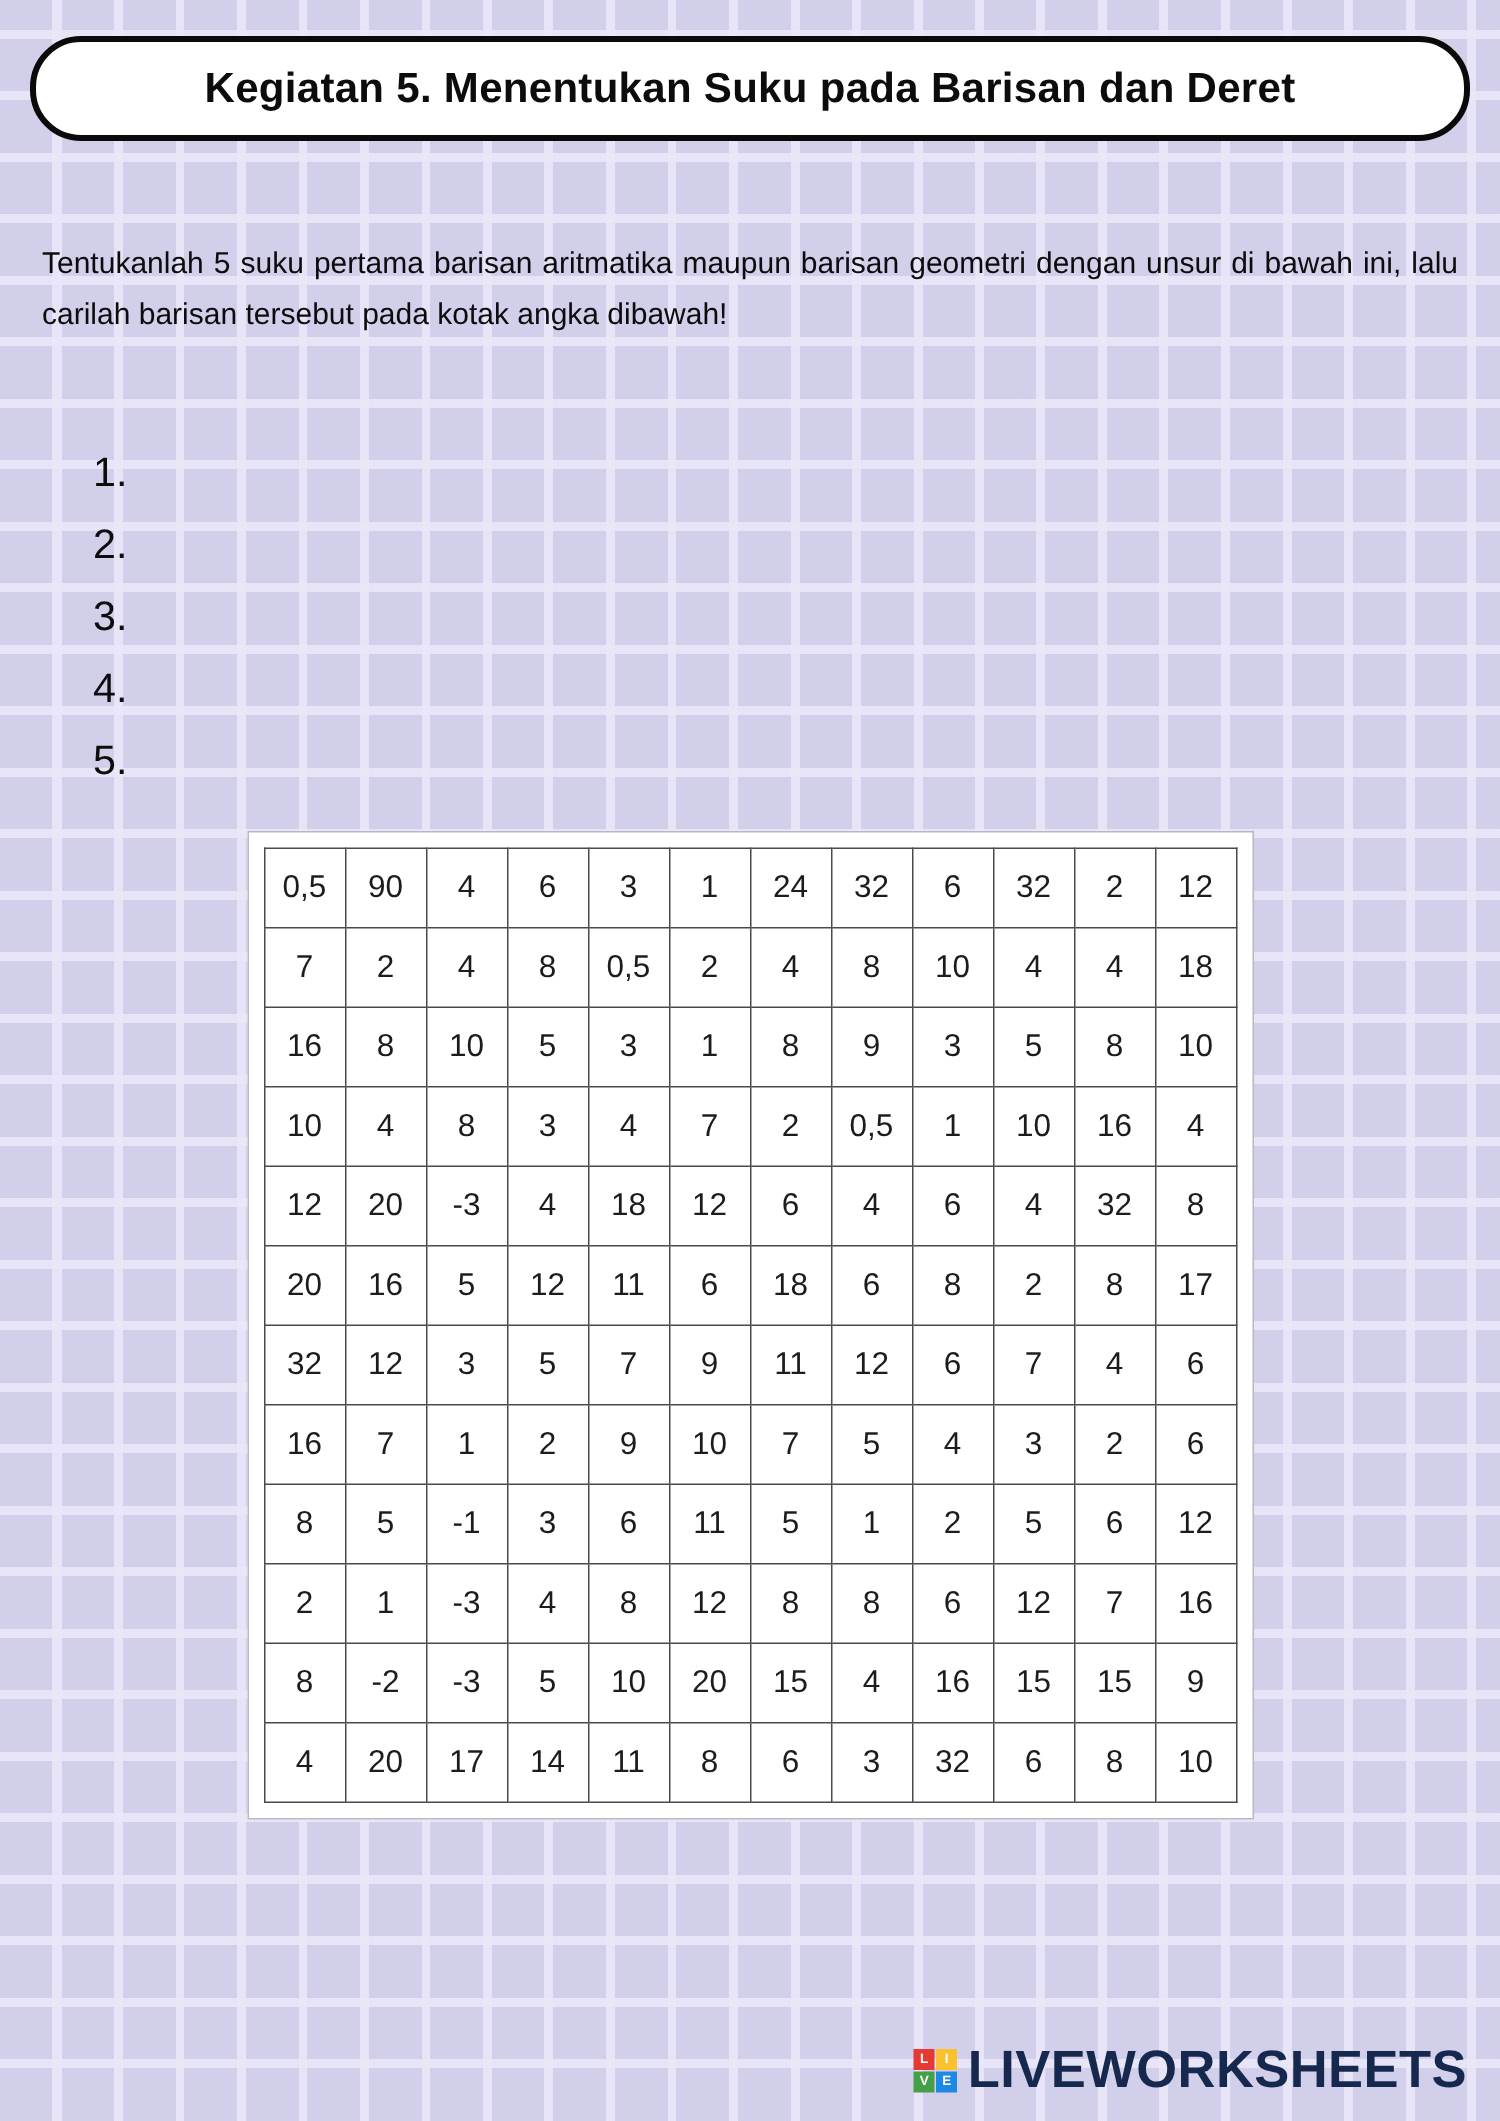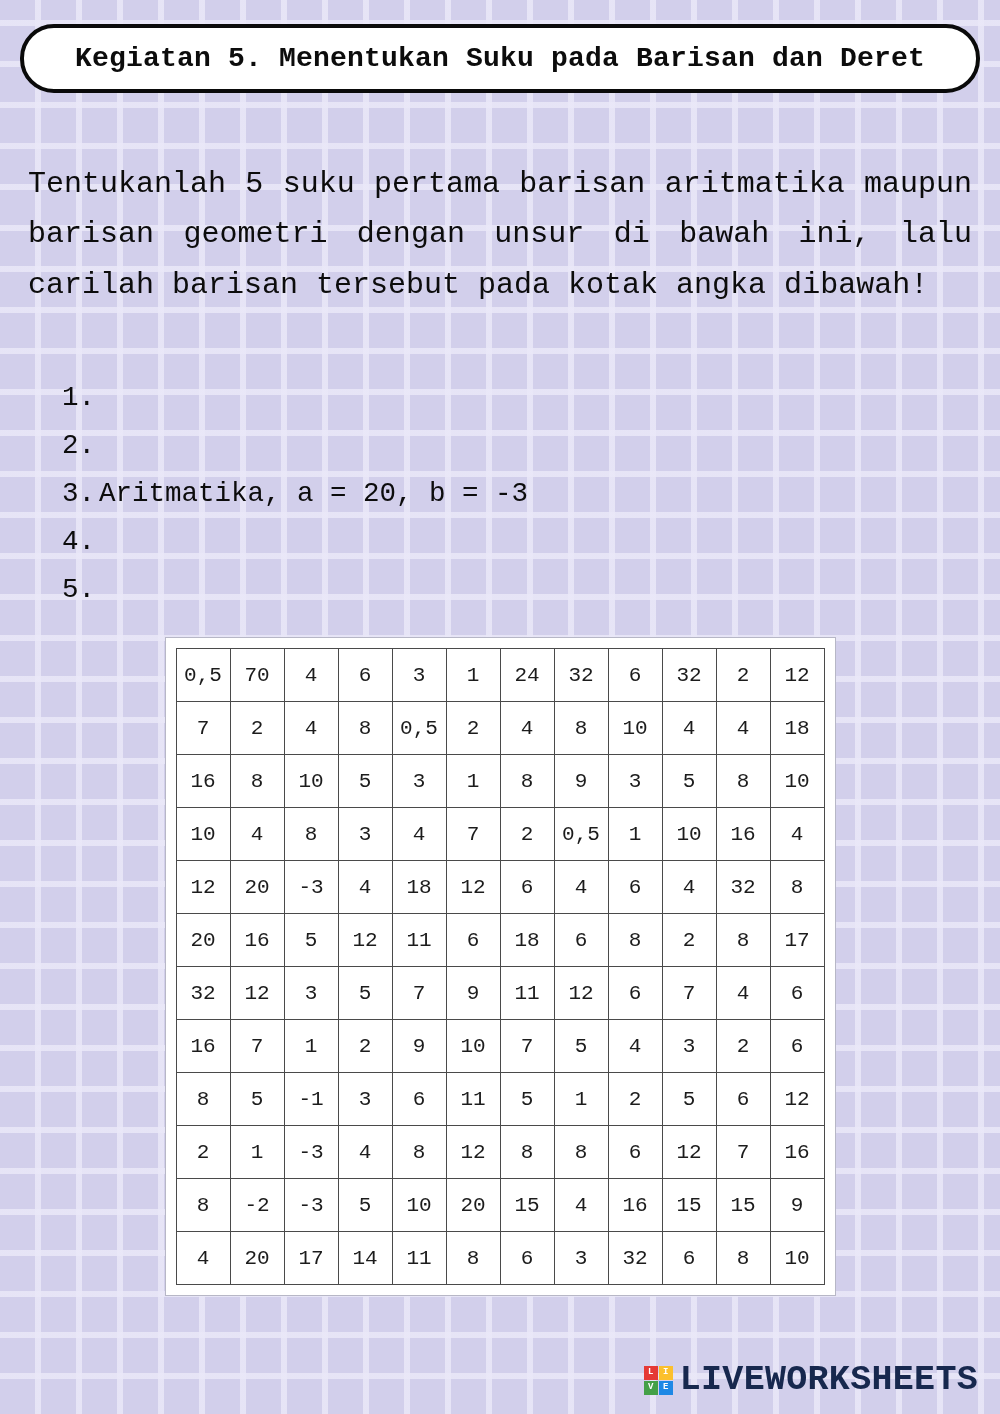--- a/index.html
+++ b/index.html
@@ -1,21 +1,21 @@
 <!DOCTYPE html>
 <html><head>
 <meta charset="utf-8">
 <style>
   html, body { margin: 0; padding: 0; }
   .page {
     position: relative;
     width: 1000px;
     height: 1414px;
     overflow: hidden;
-    font-family: Liberation Mono, monospace;
+    font-family: Liberation Sans, sans-serif;
     color: #0c0c0c;
     background-color: #d2cfeb;
     background-image:
       repeating-linear-gradient(0deg, rgba(255,255,255,0) 0 35px, rgba(234,232,248,0.85) 35px 41px),
       repeating-linear-gradient(90deg, rgba(255,255,255,0) 0 35px, rgba(234,232,248,0.85) 35px 41px);
   }
 
   .title-box {
     margin: 24px 20px 0 20px;
     background: #ffffff;
@@ -27,21 +27,21 @@
   .title-box h1 {
     margin: 0;
     font-size: 28px;
     font-weight: bold;
     letter-spacing: 0.2px;
     white-space: nowrap;
   }
 
   .instructions {
     margin: 66px 28px 0 28px;
-    font-size: 30px;
+    font-size: 20px;
     line-height: 1.68;
     text-align: justify;
   }
 
   .problems {
     margin: 64px 0 0 62px;
     font-size: 27.5px;
   }
   .problem {
     display: flex;
@@ -115,36 +115,35 @@
 
   <div class="problems">
       <div class="problem">
         <span class="pnum">1.</span>
       </div>
       <div class="problem">
         <span class="pnum">2.</span>
       </div>
       <div class="problem">
         <span class="pnum">3.</span>
-        <span class="ptext">Aritmatika, a = 20, b = -3</span>
       </div>
       <div class="problem">
         <span class="pnum">4.</span>
       </div>
       <div class="problem">
         <span class="pnum">5.</span>
       </div>
     </div>
 
   <div class="grid-wrap">
     <table class="number-grid">
       <tbody>
           <tr>
             <td>0,5</td>
-            <td>70</td>
+            <td>90</td>
             <td>4</td>
             <td>6</td>
             <td>3</td>
             <td>1</td>
             <td>24</td>
             <td>32</td>
             <td>6</td>
             <td>32</td>
             <td>2</td>
             <td>12</td>

